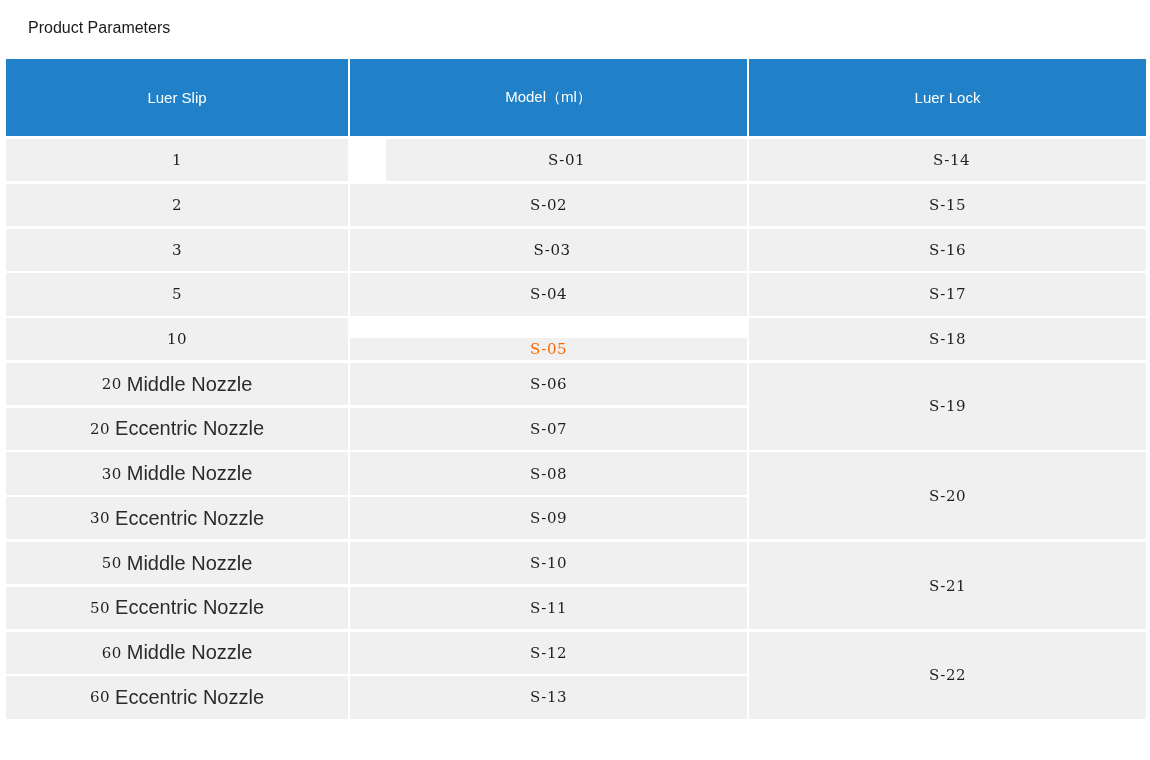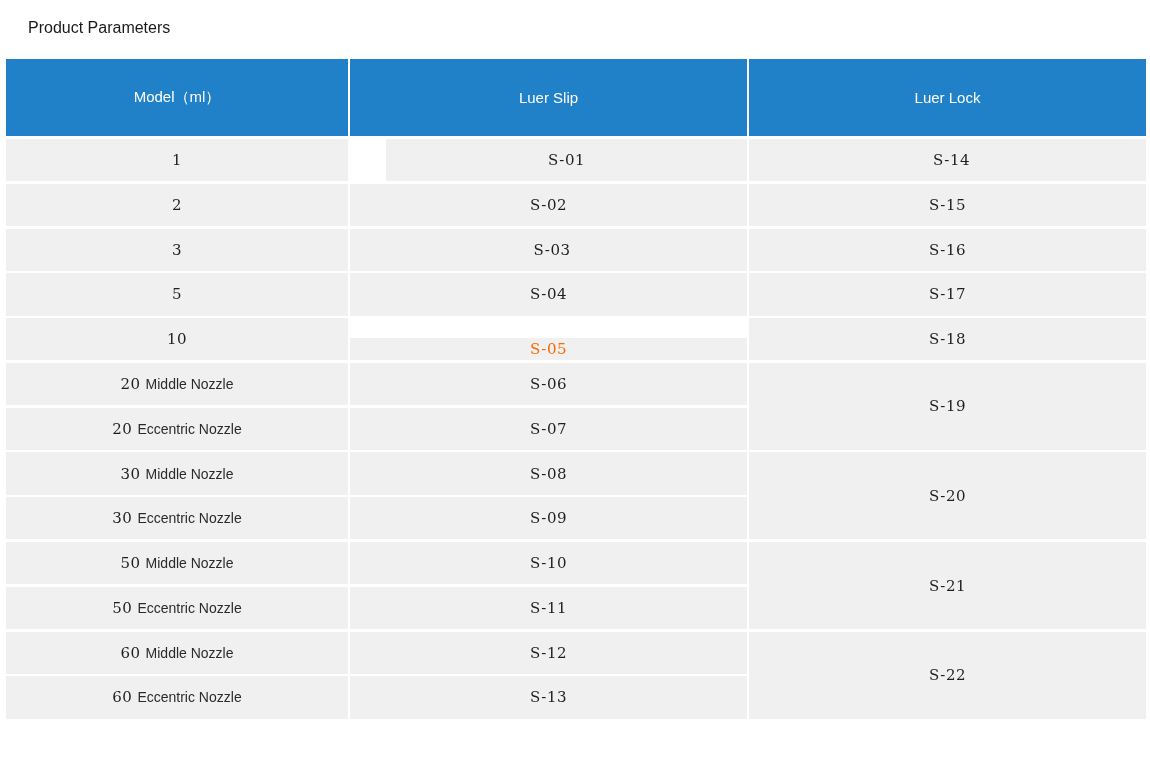--- a/index.html
+++ b/index.html
@@ -58,36 +58,36 @@
     color: var(--body-text);
     font-size: 15px;
   }
   .num, .code {
     font-family: "DejaVu Serif", serif;
     letter-spacing: 0.5px;
     font-size: 15px;
   }
   .model-label {
     font-family: "Liberation Sans", sans-serif;
-    font-size: 14px;
+    font-size: 20px;
     color: #2b2b2b;
     margin-left: 5px;
     letter-spacing: 0;
   }
   .highlight { color: var(--highlight); }
 </style>
 </head>
 <body>
 
 <div class="page-title">Product Parameters</div>
 
 <div class="table-wrap">
   <div class="thead">
+    <div class="th">Luer Slip</div>
     <div class="th">Model（ml）</div>
-    <div class="th">Luer Slip</div>
     <div class="th">Luer Lock</div>
   </div>
   <div class="tbody" id="tbody">
       <div class="cell" style="grid-area: 1 / 1;">
         <div class="num">1</div>
       </div>
       <div class="cell" style="grid-area: 1 / 2; margin-left: 36px;">
         <div class="code">S-01</div>
       </div>
       <div class="cell" style="grid-area: 2 / 1;">

